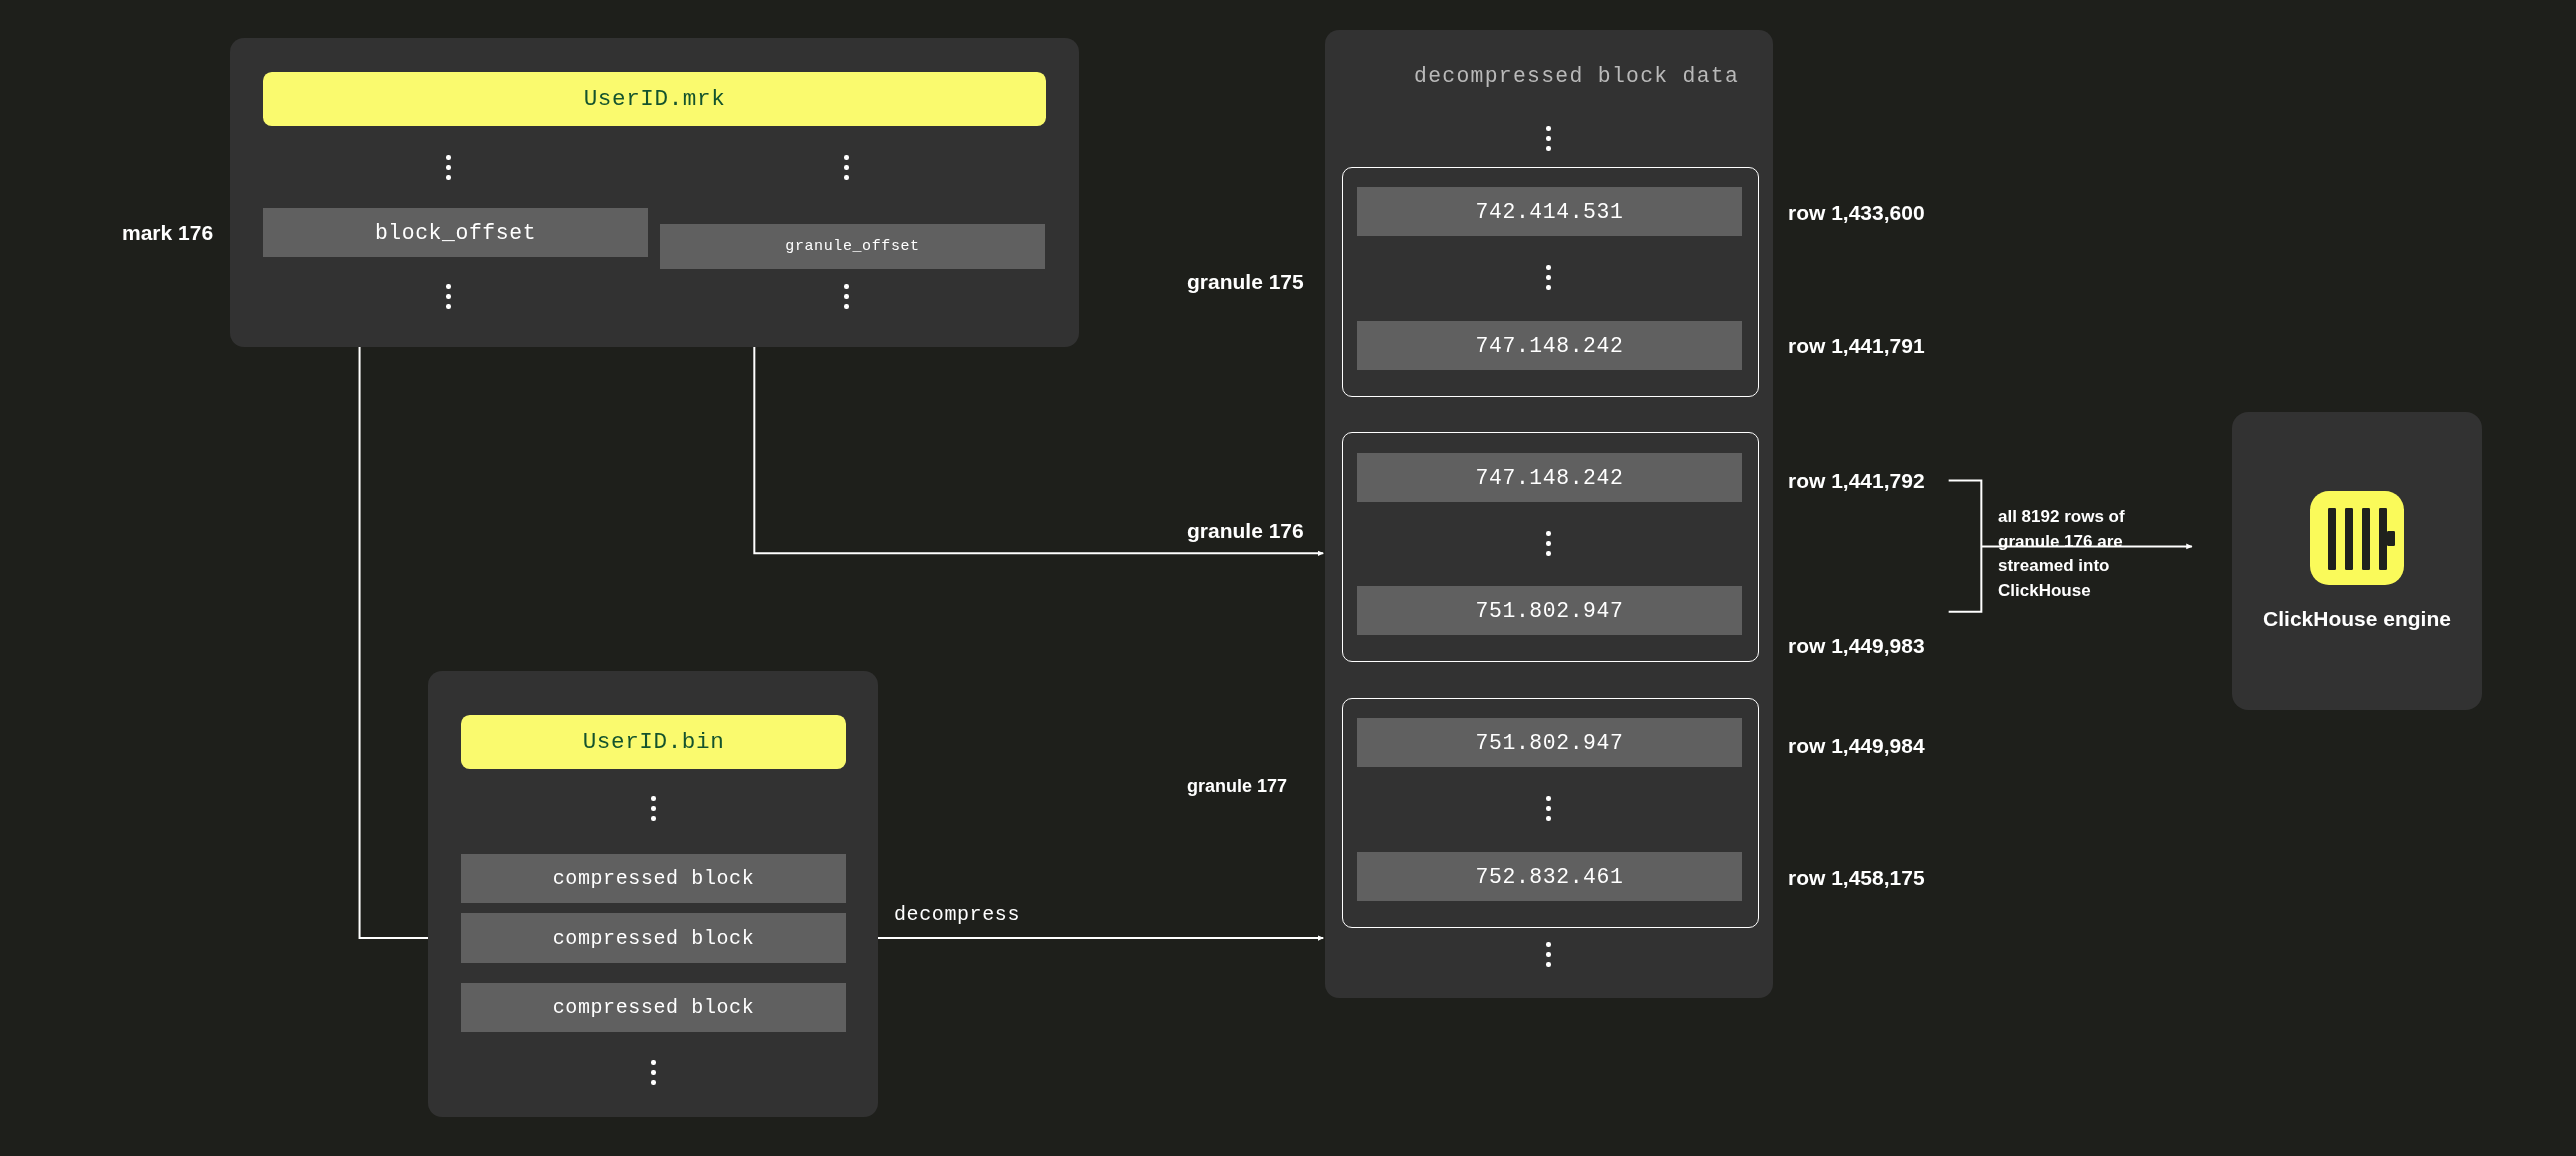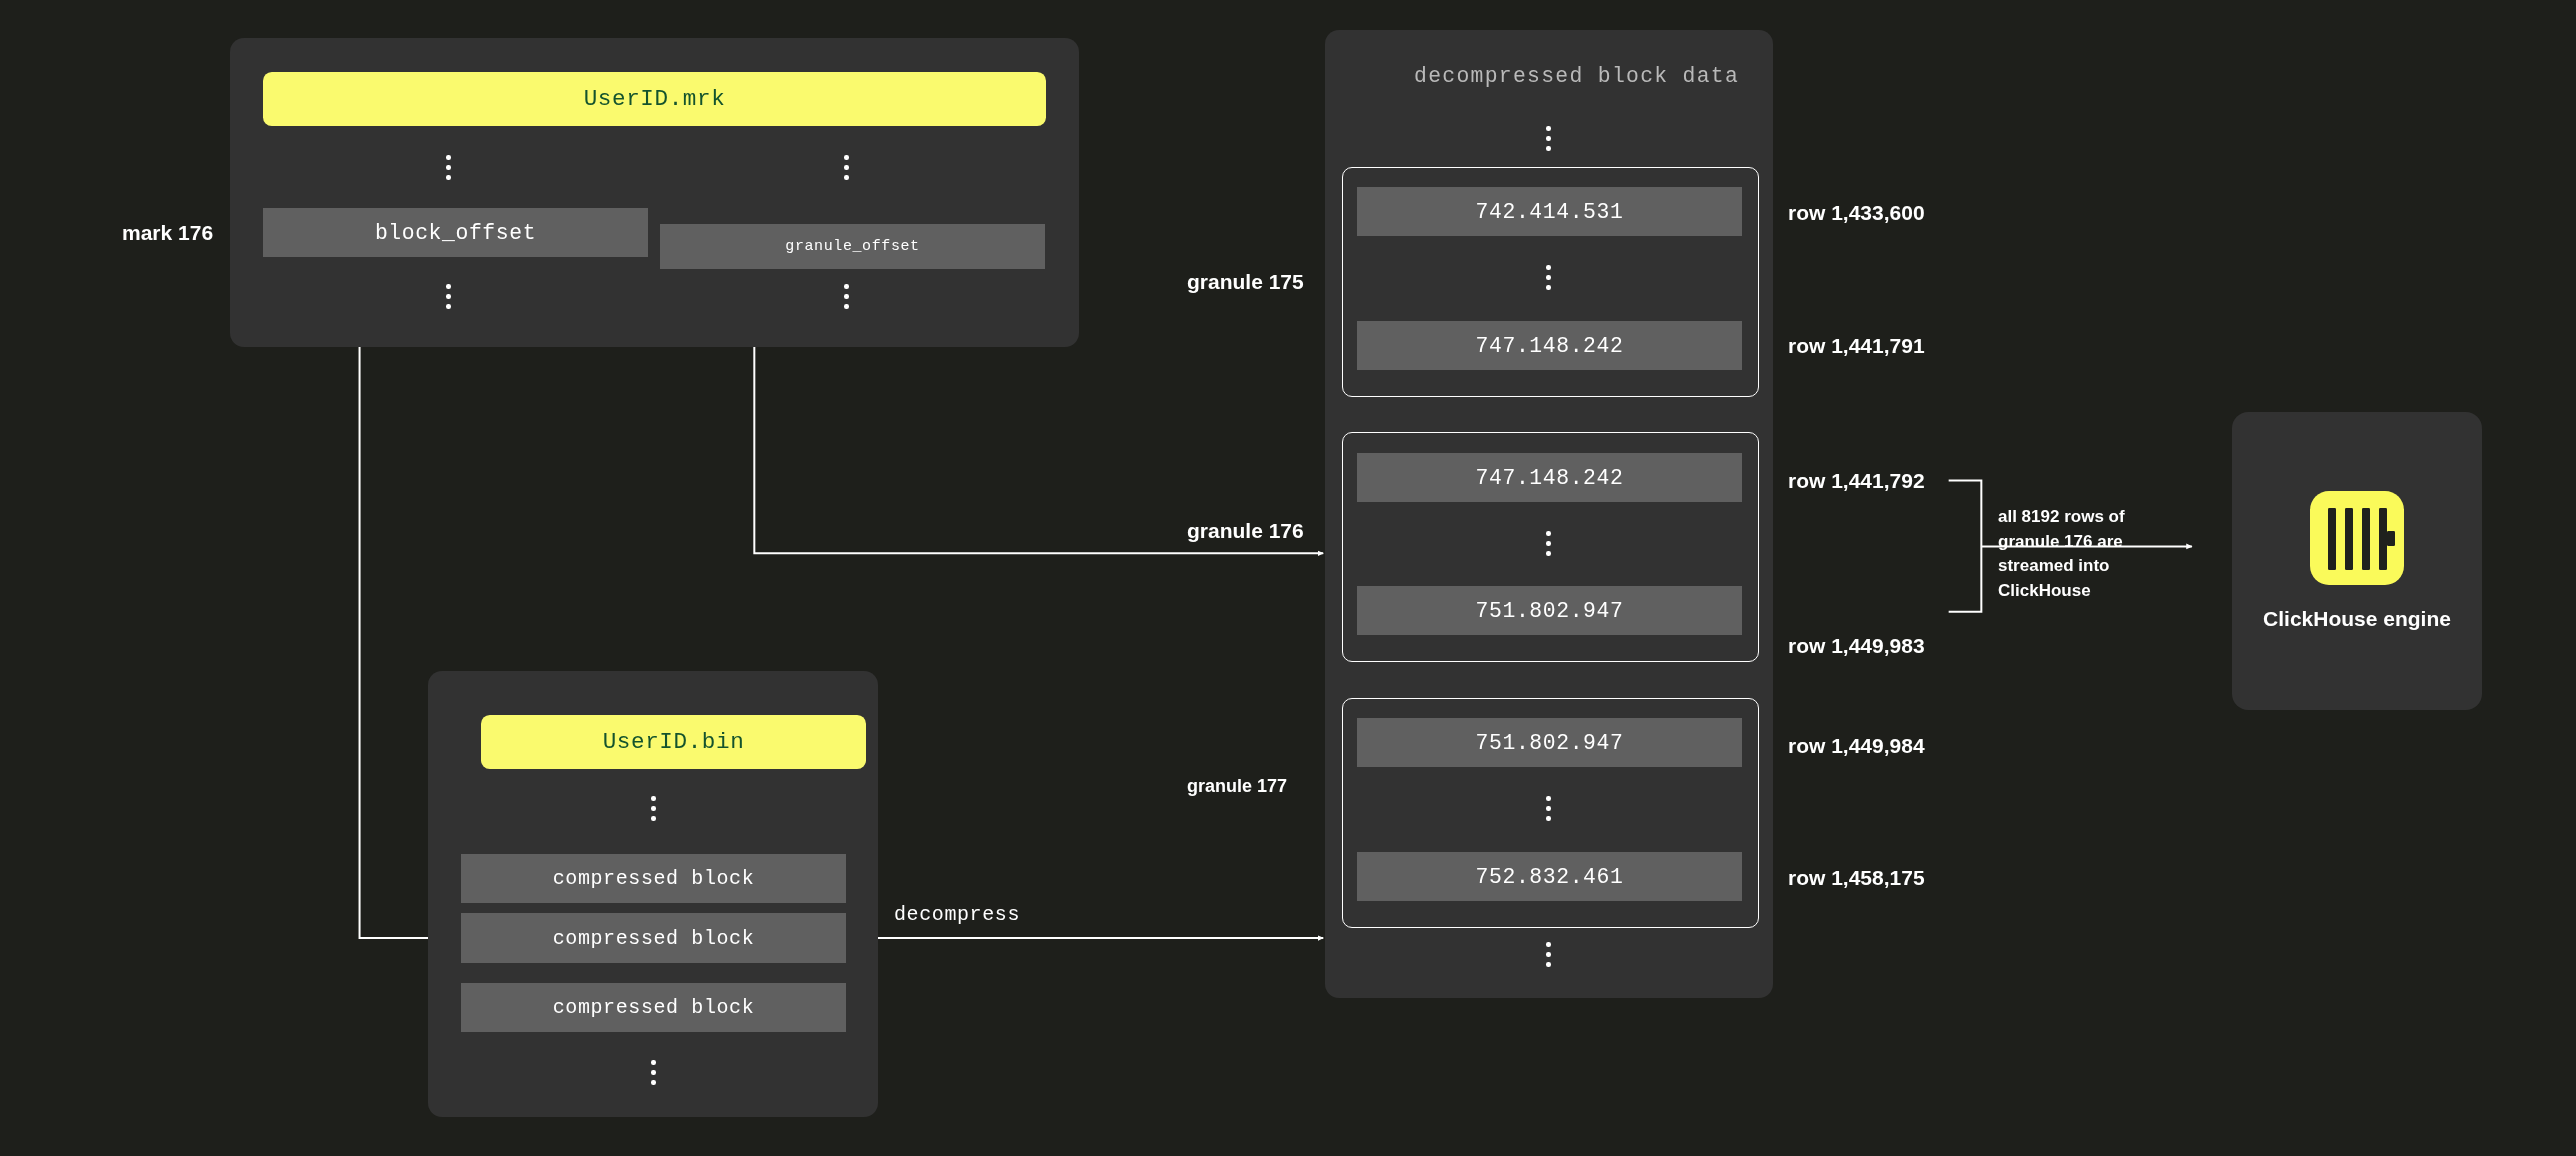--- a/index.html
+++ b/index.html
@@ -102,21 +102,21 @@
   </div>
 <div class="vdots" style="left:842px;top:277px;width:8.8px;height:39px;">
     <i></i>
     <i></i>
     <i></i>
   </div>
 
 <div class="panel" style="left:428px;top:671px;width:450px;height:446px;">
 </div>
 
-<div class="file-chip" style="left:461px;top:715px;width:385px;height:54px;font-size:22.6px;margin-left:20px;">
+<div class="file-chip" style="left:461px;top:715px;width:385px;height:54px;font-size:22.6px;">
   <span>UserID.bin</span>
 </div>
 
 <div class="vdots" style="left:649px;top:789px;width:8.8px;height:39px;">
     <i></i>
     <i></i>
     <i></i>
   </div>
 
 <div class="cell" style="left:461px;top:854px;width:385px;height:49px;font-size:20px;">compressed block</div>

